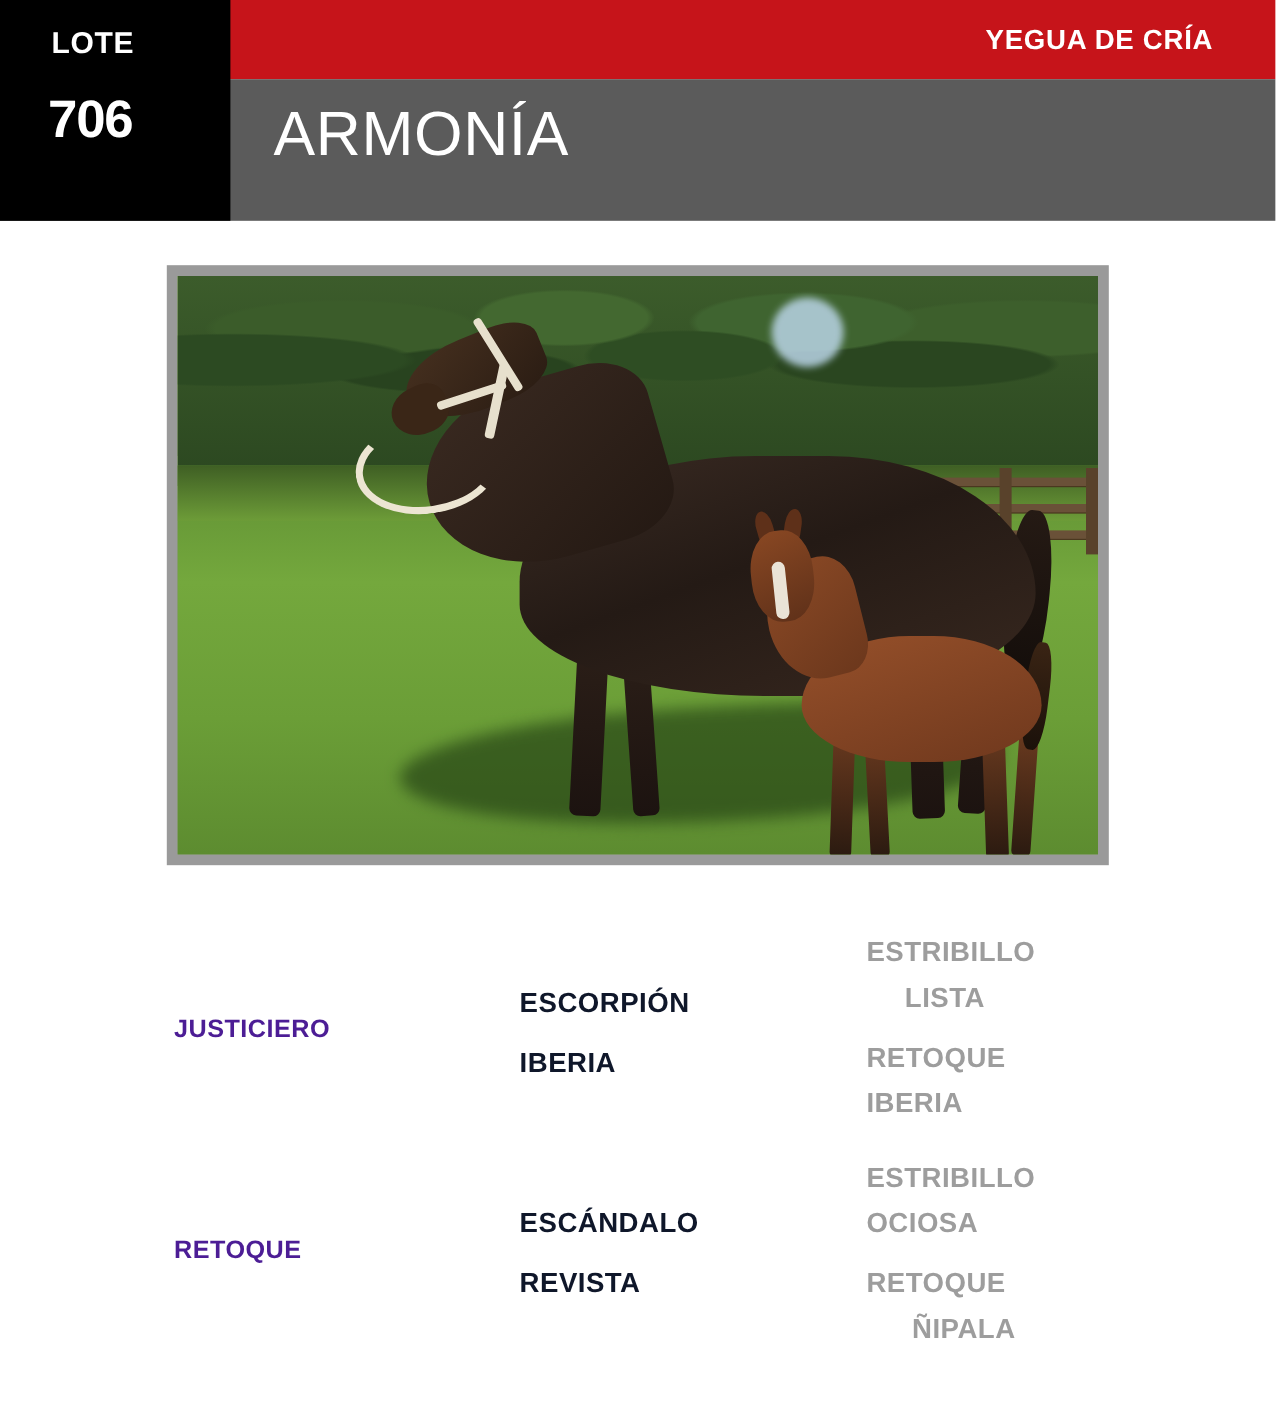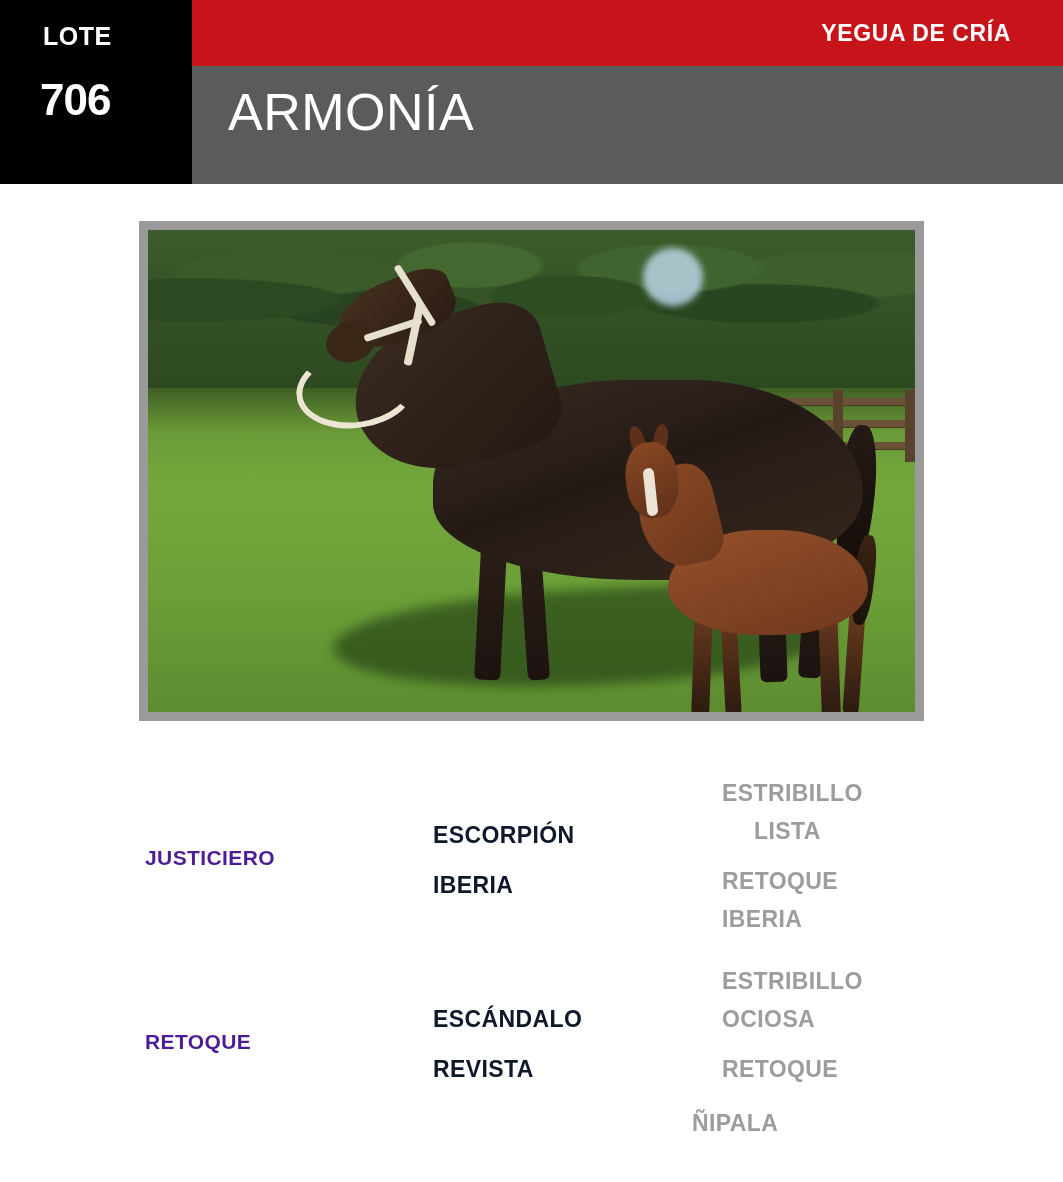--- a/index.html
+++ b/index.html
@@ -339,14 +339,14 @@
   <div class="ped-cell col-mid" style="top: 110px; left: 433px;">IBERIA</div>
   <div class="ped-cell col-gp" style="top: 106px; left: 722px;">RETOQUE</div>
   <div class="ped-cell col-gp" style="top: 144px; left: 722px;">IBERIA</div>
 
   <div class="ped-cell col-gp" style="top: 206px; left: 722px;">ESTRIBILLO</div>
   <div class="ped-cell col-gp" style="top: 244px; left: 722px;">OCIOSA</div>
   <div class="ped-cell col-mid" style="top: 244px; left: 433px;">ESCÁNDALO</div>
   <div class="ped-cell col-sire" style="top: 268px; left: 145px;">RETOQUE</div>
   <div class="ped-cell col-mid" style="top: 294px; left: 433px;">REVISTA</div>
   <div class="ped-cell col-gp" style="top: 294px; left: 722px;">RETOQUE</div>
-  <div class="ped-cell col-gp" style="top: 332px; left: 692px; margin-top: 16px;">ÑIPALA</div>
+  <div class="ped-cell col-gp" style="top: 332px; left: 760px;">ÑIPALA</div>
 </div>
 
 </body></html>

